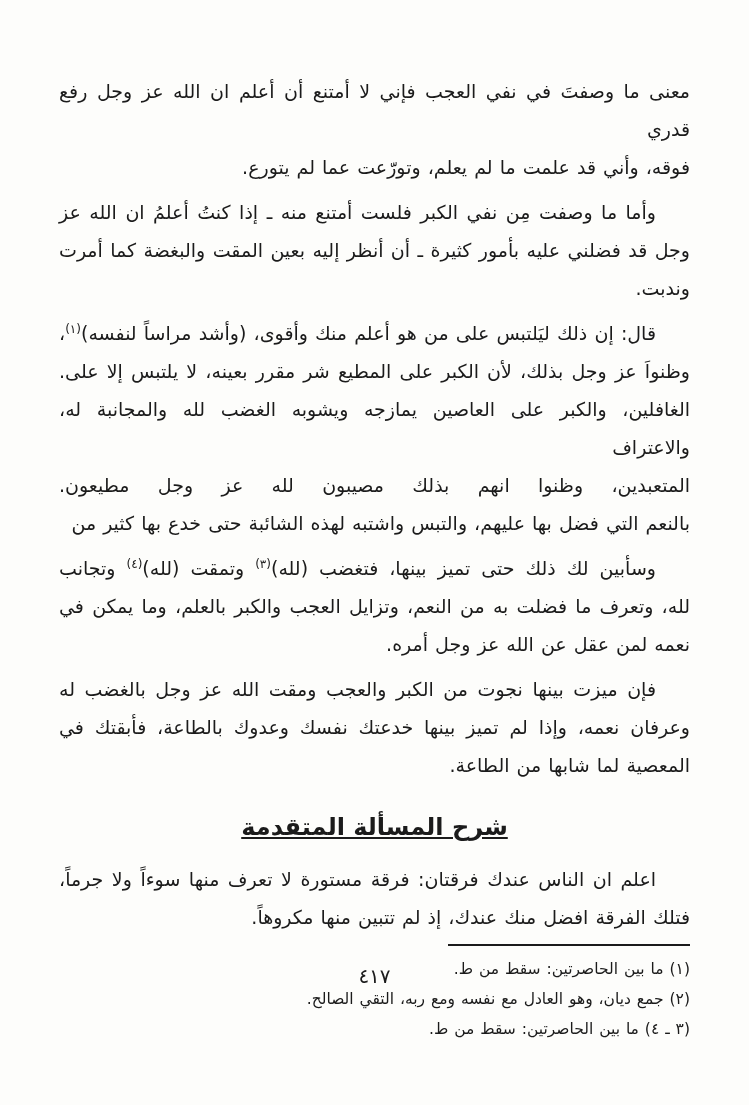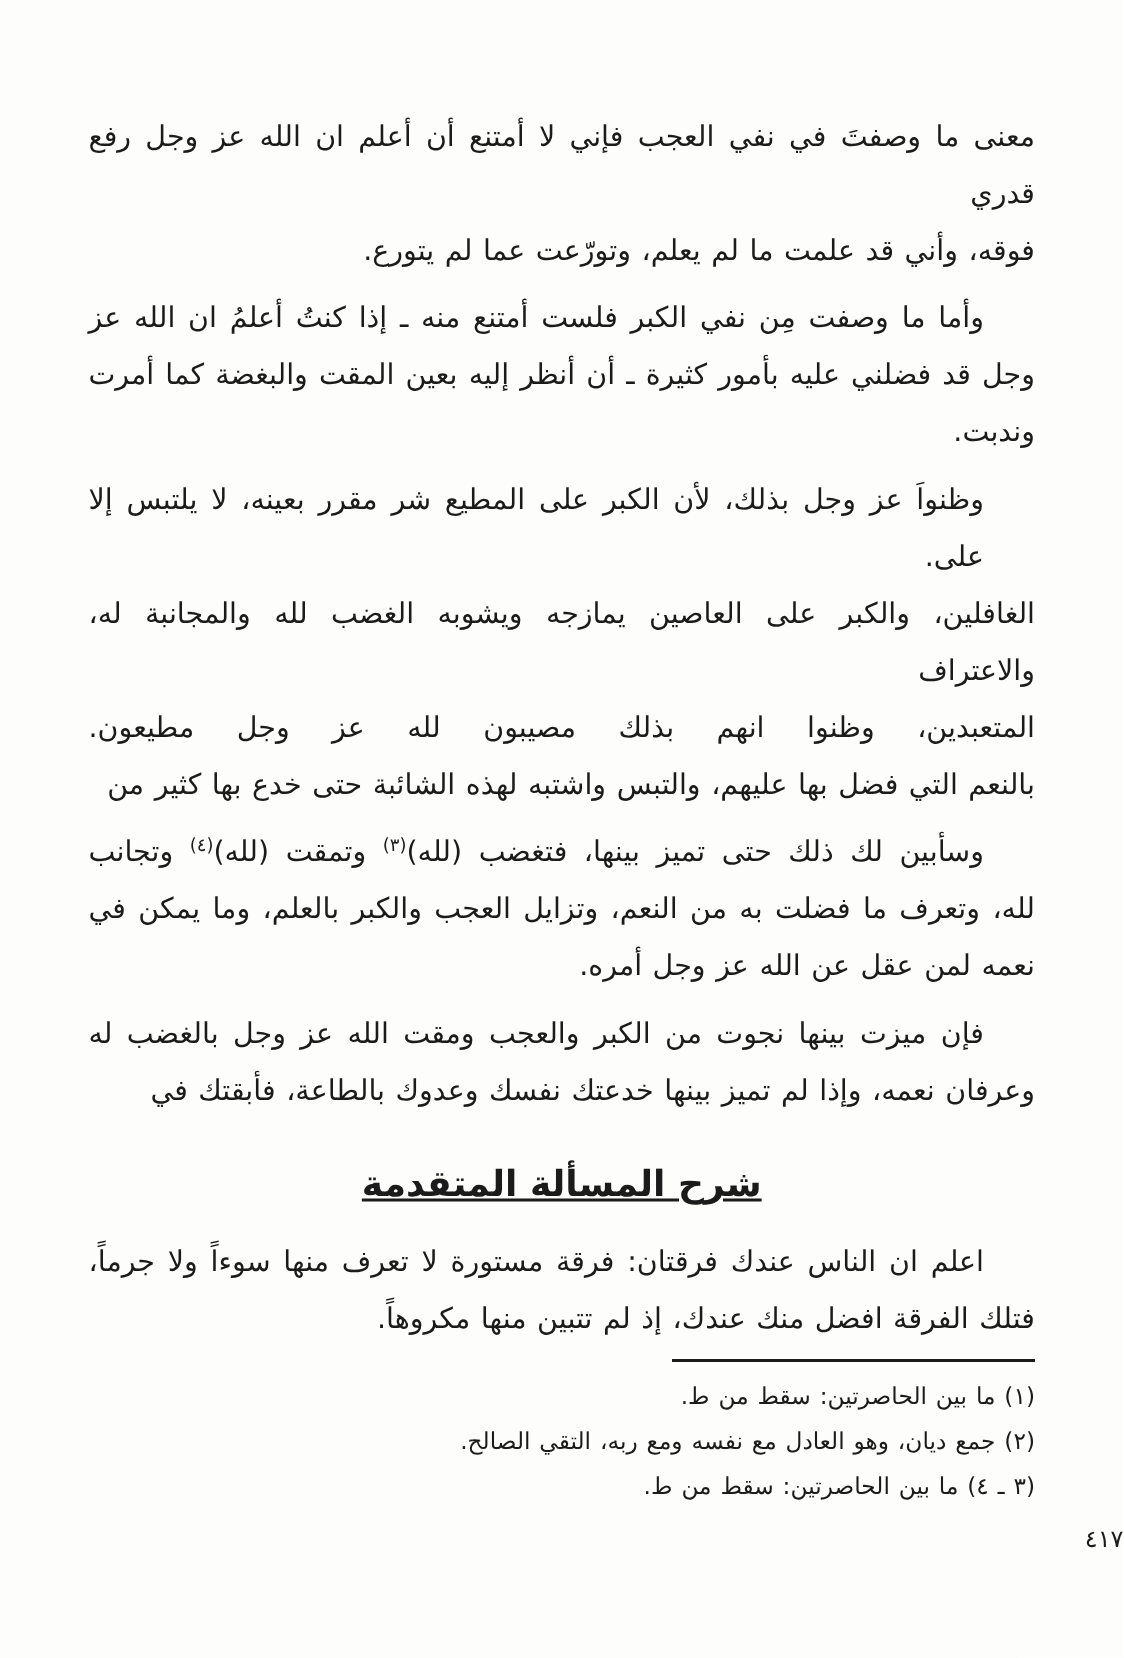--- a/index.html
+++ b/index.html
@@ -55,56 +55,58 @@
     margin: 8px 0 8px 0; 
   }
   .footnotes .fn-line {
     font-size: 15.5px;
     line-height: 30px;
     text-align: right;
     word-spacing: 1px;
   }
   .page-number {
     position: absolute;
-    top: 1016px;
+    top: 964px;
     left: 0;
     right: 0;
-    text-align: right;
-    font-size: 16px;
+    text-align: center;
+    font-size: 20px;
     letter-spacing: 2px;
   }
 </style>
 </head>
 <body>
 
 <div class="page" style="background: rgb(253, 253, 251); color: rgb(27, 27, 27);">
   <main class="body-text">
       <div class="para">
         <div class="line">معنى ما وصفتَ في نفي العجب فإني لا أمتنع أن أعلم ان الله عز وجل رفع قدري</div>
         <div class="line">فوقه، وأني قد علمت ما لم يعلم، وتورّعت عما لم يتورع.</div>
       </div>
       <div class="para indent">
         <div class="line">وأما ما وصفت مِن نفي الكبر فلست أمتنع منه ـ إذا كنتُ أعلمُ ان الله عز</div>
         <div class="line">وجل قد فضلني عليه بأمور كثيرة ـ أن أنظر إليه بعين المقت والبغضة كما أمرت</div>
         <div class="line">وندبت.</div>
       </div>
       <div class="para indent">
+        <div class="line">قال: إن ذلك ليَلتبس على من هو أعلم منك وأقوى، (وأشد مراساً لنفسه)<sup class="fn-ref">(١)</sup>،</div>
         <div class="line">وظنواَ عز وجل بذلك، لأن الكبر على المطيع شر مقرر بعينه، لا يلتبس إلا على.</div>
         <div class="line">الغافلين، والكبر على العاصين يمازجه ويشوبه الغضب لله والمجانبة له، والاعتراف</div>
         <div class="line">المتعبدين، وظنوا انهم بذلك مصيبون لله عز وجل مطيعون.</div>
         <div class="line">بالنعم التي فضل بها عليهم، والتبس واشتبه لهذه الشائبة حتى خدع بها كثير من</div>
       </div>
       <div class="para indent">
         <div class="line">وسأبين لك ذلك حتى تميز بينها، فتغضب (لله)<sup class="fn-ref">(٣)</sup> وتمقت (لله)<sup class="fn-ref">(٤)</sup> وتجانب</div>
         <div class="line">لله، وتعرف ما فضلت به من النعم، وتزايل العجب والكبر بالعلم، وما يمكن في</div>
         <div class="line">نعمه لمن عقل عن الله عز وجل أمره.</div>
       </div>
       <div class="para indent">
         <div class="line">فإن ميزت بينها نجوت من الكبر والعجب ومقت الله عز وجل بالغضب له</div>
         <div class="line">وعرفان نعمه، وإذا لم تميز بينها خدعتك نفسك وعدوك بالطاعة، فأبقتك في</div>
+        <div class="line">المعصية لما شابها من الطاعة.</div>
       </div>
       <div class="section-heading">شرح المسألة المتقدمة</div>
       <div class="para indent">
         <div class="line">اعلم ان الناس عندك فرقتان: فرقة مستورة لا تعرف منها سوءاً ولا جرماً،</div>
         <div class="line">فتلك الفرقة افضل منك عندك، إذ لم تتبين منها مكروهاً.</div>
       </div>
     </main>
   <div class="footnote-sep" style="background: rgb(27, 27, 27);"></div>
   <div class="footnotes">
       <div class="fn-line">(١) ما بين الحاصرتين: سقط من ط.</div>

